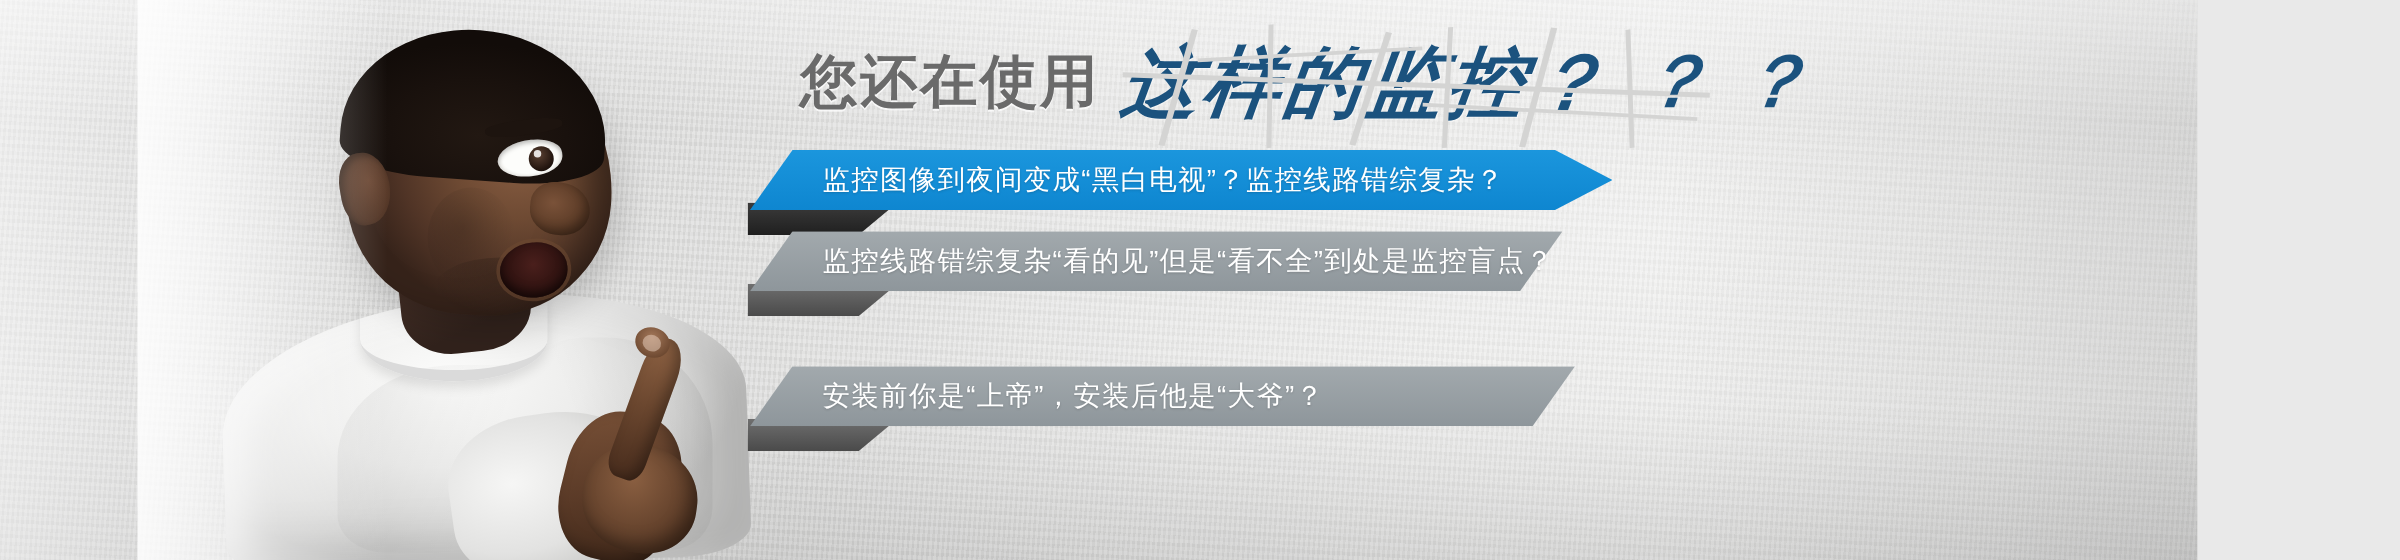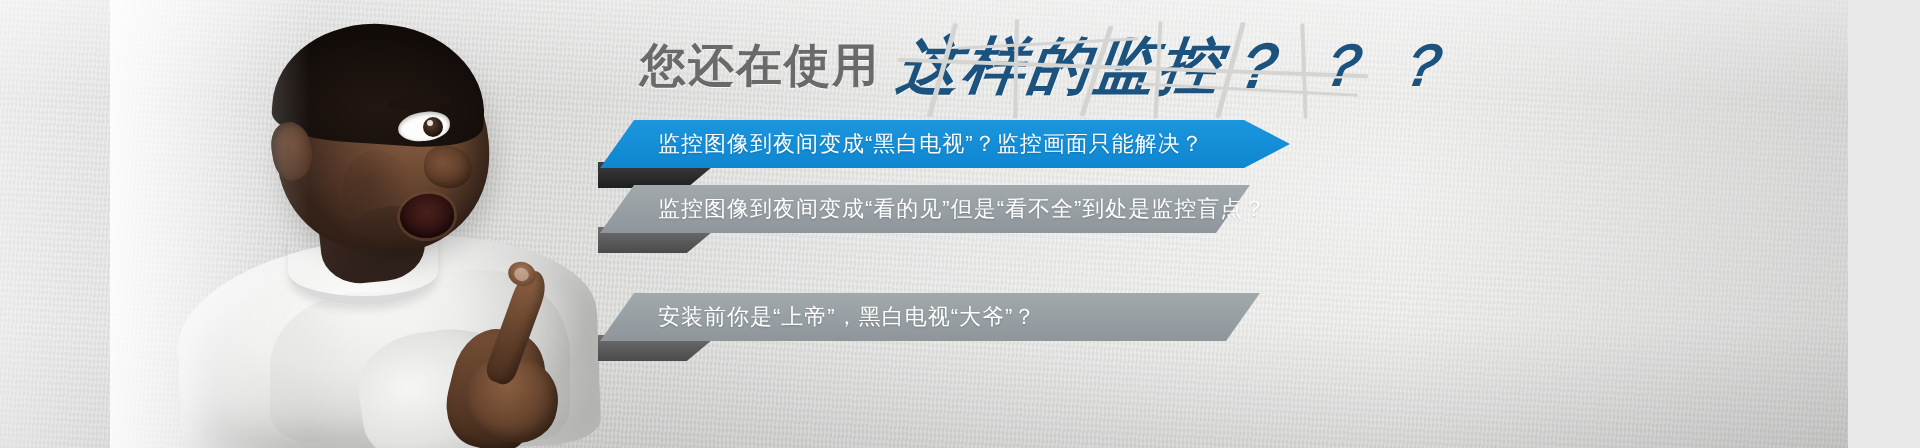--- a/index.html
+++ b/index.html
@@ -4,23 +4,24 @@
 <style>
   html,body{margin:0;padding:0;}
   body{
     width:1920px;height:448px;overflow:hidden;
     font-family:"Liberation Sans","DejaVu Sans",sans-serif;
     background:#e9e9e9;
   }
 
   
   #stage{
-    position:relative;width:1848px;height:448px;overflow:hidden;
+    position:relative;width:1710px;height:448px;overflow:hidden;
     background:
       radial-gradient(ellipse 1100px 520px at 74% 42%, #efefee 0%, #e6e6e5 38%, #d8d8d7 72%, #cfcfce 100%);
+    padding-left: 48px;
   }
 
   
   #grain{
     position:absolute;inset:0;pointer-events:none;
     background-image:
       repeating-linear-gradient(94deg, rgba(255,255,255,.30) 0 2px, rgba(0,0,0,.018) 2px 4px),
       repeating-linear-gradient(3deg, rgba(0,0,0,.012) 0 3px, rgba(255,255,255,.22) 3px 6px);
     opacity:.65;mix-blend-mode:normal;
   }
@@ -296,34 +297,34 @@
       <span class="crack c9"></span>
     </span>
     <span class="hl-q">？</span>
     <span class="hl-q">？</span>
   </div>
 
   <div class="row blue" id="row1">
     <div class="tail"></div>
     <div class="shape arrow"></div>
     <div class="ribbon">
-      <span class="txt">监控图像到夜间变成“黑白电视”？监控画面只能解决？</span>
+      <span class="txt">监控图像到夜间变成“黑白电视”？监控线路错综复杂？</span>
     </div>
   </div>
 
   <div class="row gray" id="row2">
     <div class="tail light"></div>
     <div class="shape"></div>
     <div class="ribbon">
-      <span class="txt">监控图像到夜间变成“看的见”但是“看不全”到处是监控盲点？</span>
+      <span class="txt">监控线路错综复杂“看的见”但是“看不全”到处是监控盲点？</span>
     </div>
   </div>
 
 
   <div class="row gray" id="row4">
     <div class="tail light"></div>
     <div class="shape"></div>
     <div class="ribbon">
-      <span class="txt">安装前你是“上帝”，黑白电视“大爷”？</span>
+      <span class="txt">安装前你是“上帝”，安装后他是“大爷”？</span>
     </div>
   </div>
 
 </div>
 
 </body></html>

